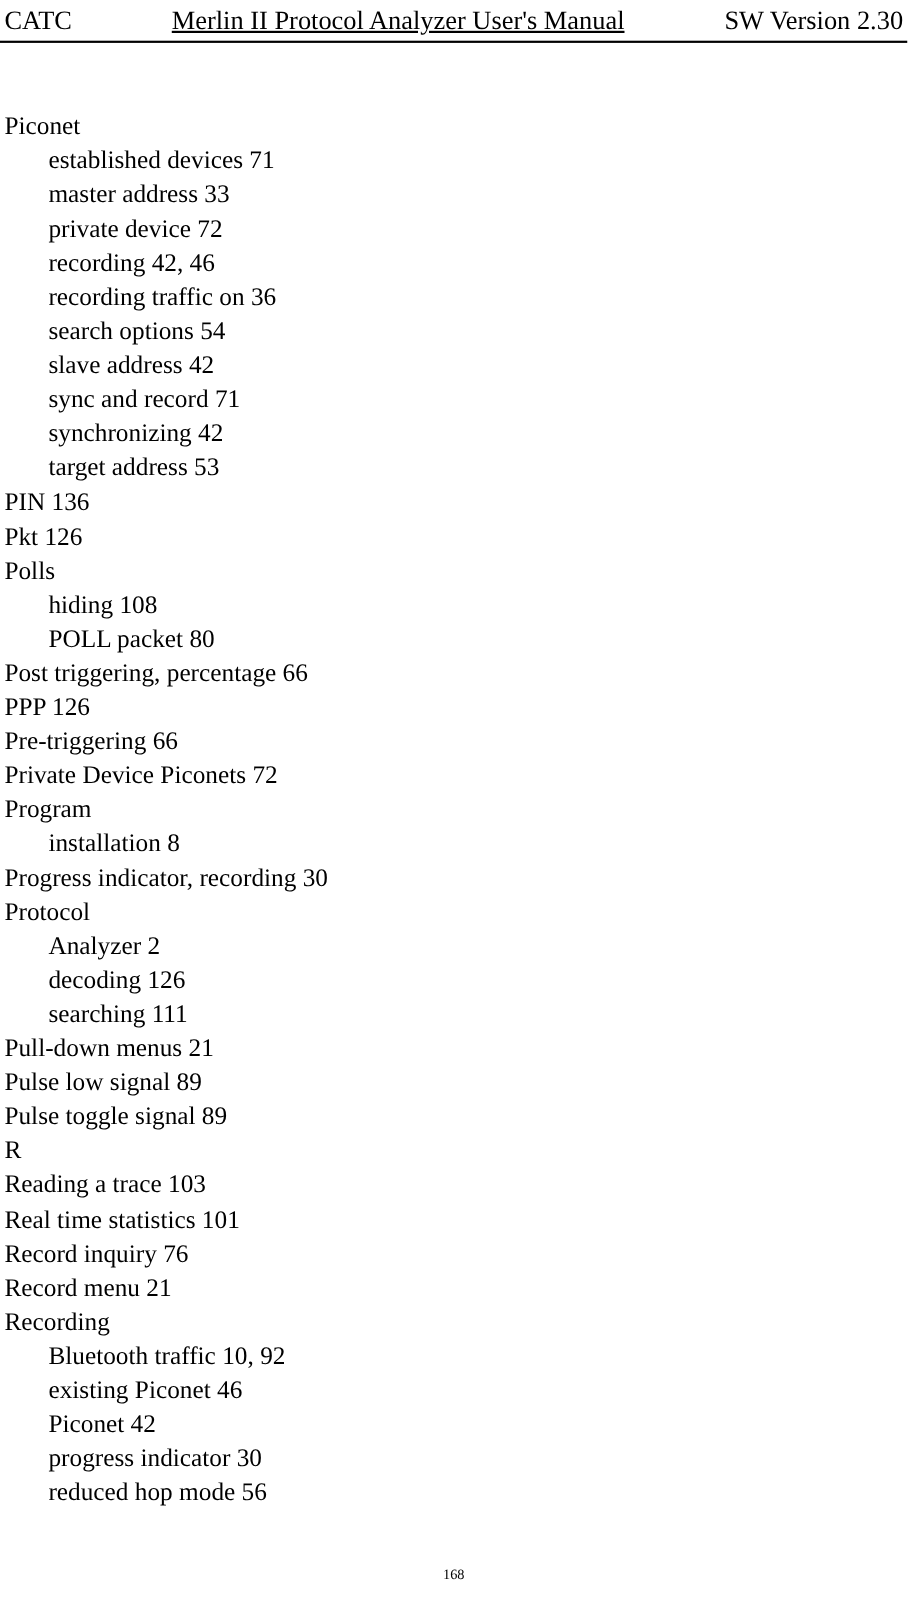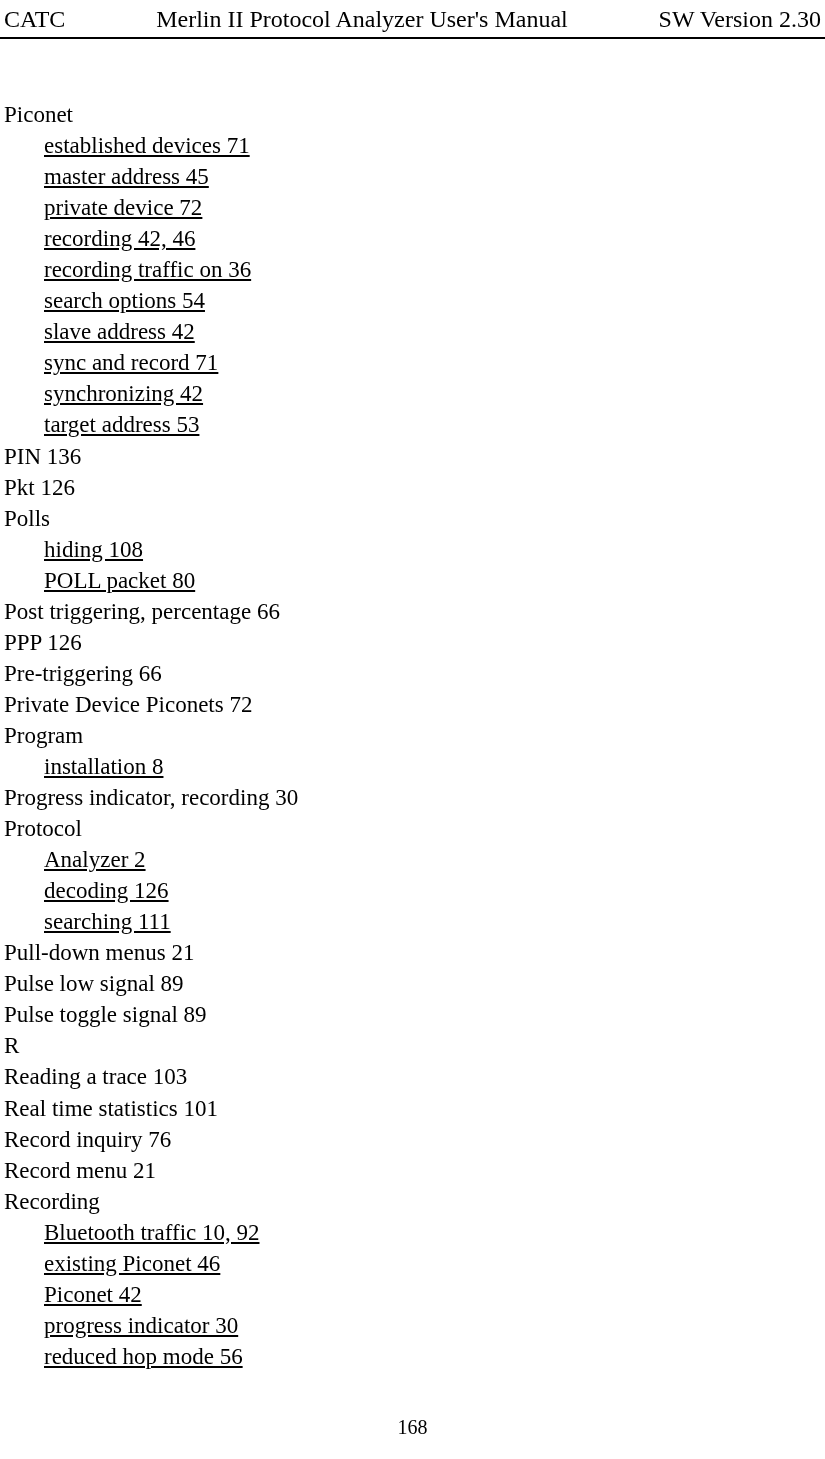--- a/index.html
+++ b/index.html
@@ -13,51 +13,51 @@
     }
     .header {
       display: flex;
       justify-content: flex-start;
       align-items: baseline;
       padding: 6px 4px 4px 4px;
       border-bottom: 2px solid #000;
       font-size: 24px;
     }
     .header-left { flex: 0 0 auto; }
-    .header-center { flex: 1 1 auto; text-align: center; }
+    .header-center { flex: 1 1 auto; text-align: center; text-decoration: underline; }
     .header-right { flex: 0 0 auto; text-align: right; }
     .content {
       padding: 60px 4px 0 4px;
       font-size: 23px;
       line-height: 1.35;
     }
     .entry-top { margin-left: 0; }
-    .entry-sub { margin-left: 40px; text-decoration: underline; }
+    .entry-sub { margin-left: 40px; }
     .footer {
       position: absolute;
       bottom: 20px;
       left: 0;
       right: 0;
       text-align: center;
-      font-size: 20px;
+      font-size: 13px;
     }
   </style>
 </head>
 <body>
 
 <div class="header">
   <div class="header-left">CATC</div>
   <div class="header-center">Merlin II Protocol Analyzer User's Manual</div>
   <div class="header-right">SW Version 2.30</div>
 </div>
 
 <div class="content" id="content">
     <div class="entry-top">Piconet</div>
     <div class="entry-sub">established devices 71</div>
-    <div class="entry-sub">master address 45</div>
+    <div class="entry-sub">master address 33</div>
     <div class="entry-sub">private device 72</div>
     <div class="entry-sub">recording 42, 46</div>
     <div class="entry-sub">recording traffic on 36</div>
     <div class="entry-sub">search options 54</div>
     <div class="entry-sub">slave address 42</div>
     <div class="entry-sub">sync and record 71</div>
     <div class="entry-sub">synchronizing 42</div>
     <div class="entry-sub">target address 53</div>
     <div class="entry-top">PIN 136</div>
     <div class="entry-top">Pkt 126</div>

